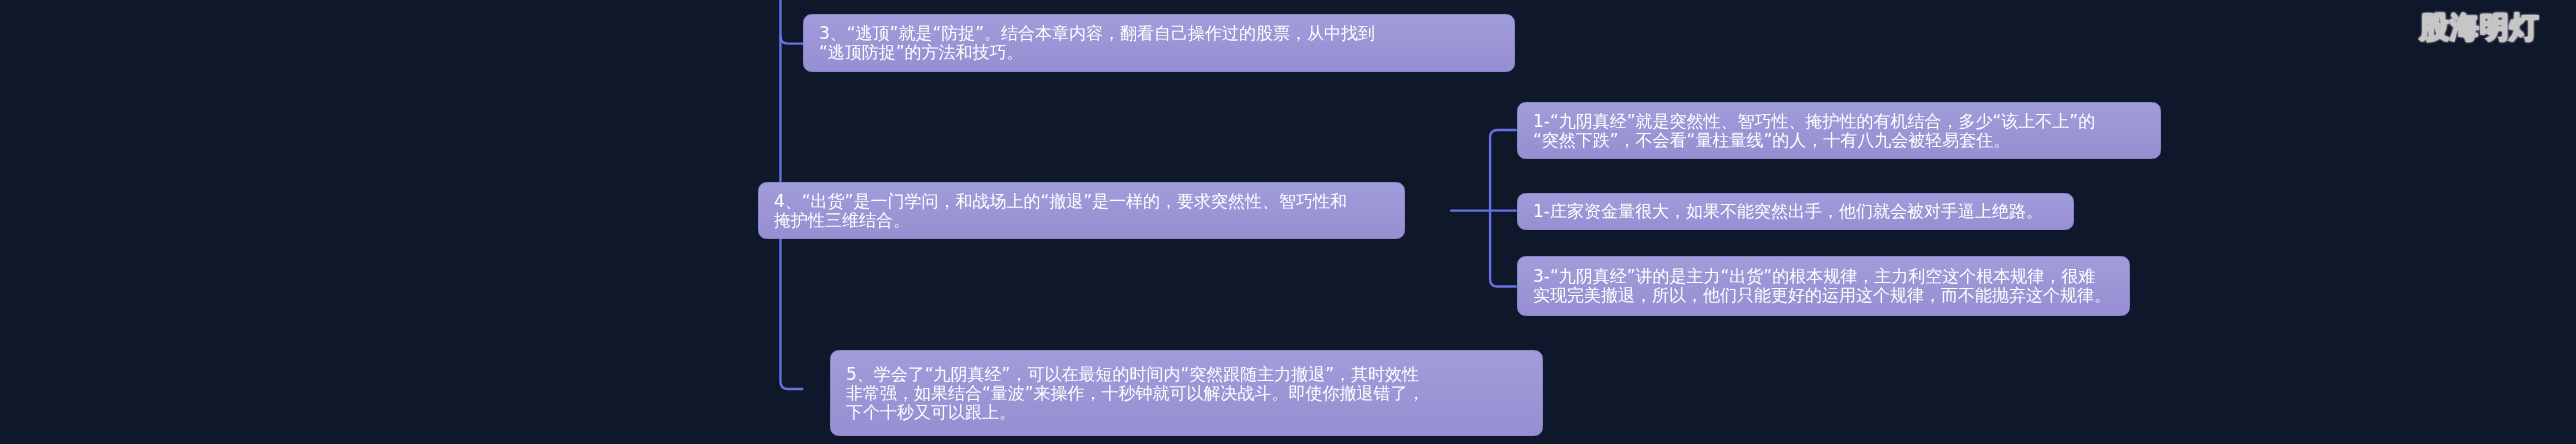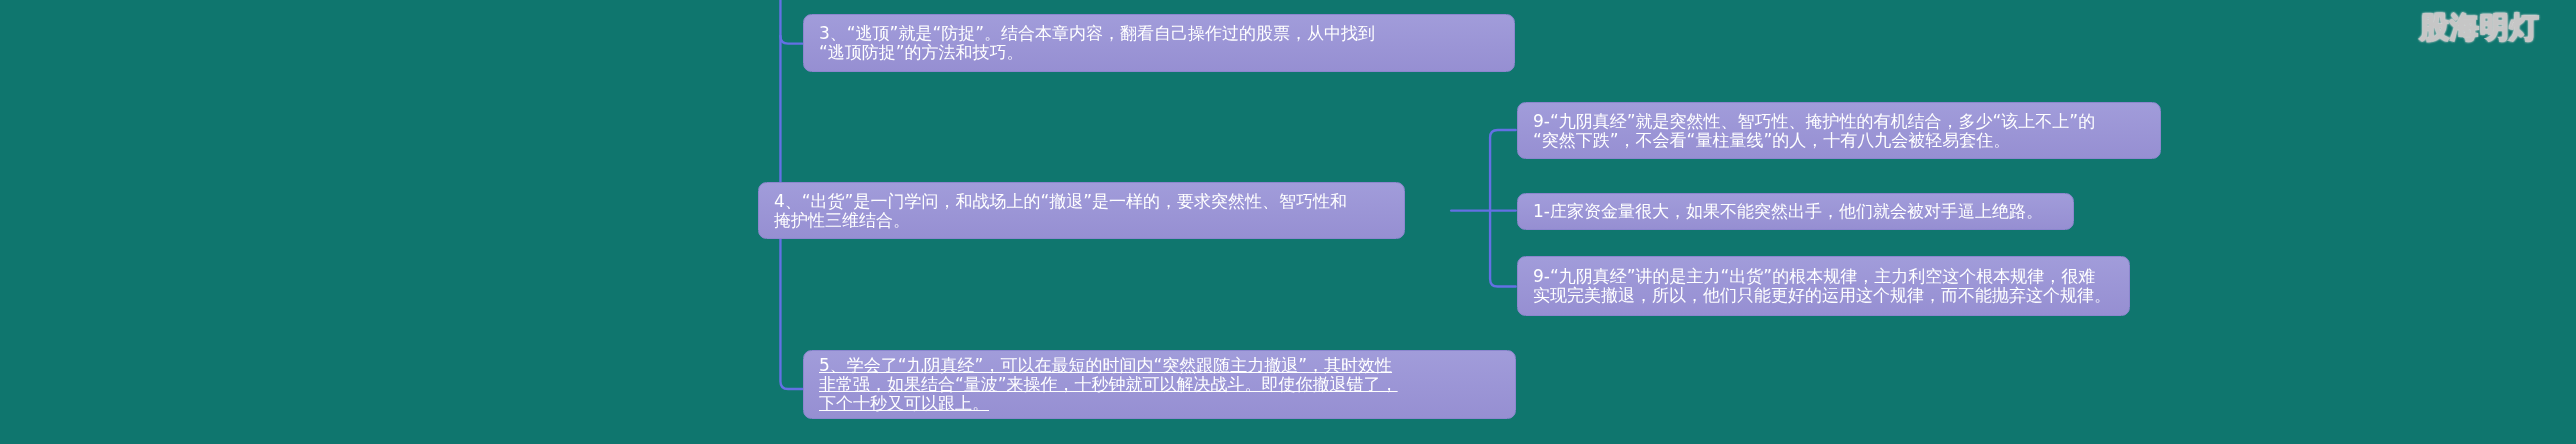--- a/index.html
+++ b/index.html
@@ -1,20 +1,20 @@
 <!DOCTYPE html>
 <html style="font-size:15px"><head>
 <meta charset="utf-8">
 <style>
   html,body{margin:0;padding:0;background:#ffffff;}
   #canvas{
     position:relative;
     width:2576px;height:444px;
     overflow:hidden;
-    background:#0f766e;
+    background:#0f172a;
     font-family:"DejaVu Sans","Liberation Sans",sans-serif;
   }
   #connector-svg{position:absolute;left:0;top:0;z-index:1;}
   .node{
     position:absolute;
     z-index:2;
     box-sizing:border-box;
     display:flex;
     align-items:center;
     padding:0 15px;
@@ -68,36 +68,36 @@
   <div class="node" style="left:803px;top:14.2px;width:712px;height:58px;">
     <span>3、“逃顶”就是“防捉”。结合本章内容，翻看自己操作过的股票，从中找到
 “逃顶防捉”的方法和技巧。</span>
   </div>
 
   <div class="node" style="left:758px;top:182px;width:647px;height:57px;">
     <span>4、“出货”是一门学问，和战场上的“撤退”是一样的，要求突然性、智巧性和
 掩护性三维结合。</span>
   </div>
 
-  <div class="node" style="left:803px;top:350px;width:713px;height:69px;text-decoration:underline;">
+  <div class="node" style="left:830px;top:350px;width:713px;height:86px;">
     <span>5、学会了“九阴真经”，可以在最短的时间内“突然跟随主力撤退”，其时效性
 非常强，如果结合“量波”来操作，十秒钟就可以解决战斗。即使你撤退错了，
 下个十秒又可以跟上。</span>
   </div>
 
   <div class="node" style="left:1517px;top:102px;width:644px;height:57px;">
-    <span>9-“九阴真经”就是突然性、智巧性、掩护性的有机结合，多少“该上不上”的
+    <span>1-“九阴真经”就是突然性、智巧性、掩护性的有机结合，多少“该上不上”的
 “突然下跌”，不会看“量柱量线”的人，十有八九会被轻易套住。</span>
   </div>
 
   <div class="node" style="left:1517px;top:193px;width:557px;height:37px;">
     <span>1-庄家资金量很大，如果不能突然出手，他们就会被对手逼上绝路。</span>
   </div>
 
   <div class="node" style="left:1517px;top:256px;width:613px;height:60px;">
-    <span>9-“九阴真经”讲的是主力“出货”的根本规律，主力利空这个根本规律，很难
+    <span>3-“九阴真经”讲的是主力“出货”的根本规律，主力利空这个根本规律，很难
 实现完美撤退，所以，他们只能更好的运用这个规律，而不能抛弃这个规律。</span>
   </div>
 
   <div id="watermark">股海明灯</div>
 
 </div>
 
 
 </body></html>

